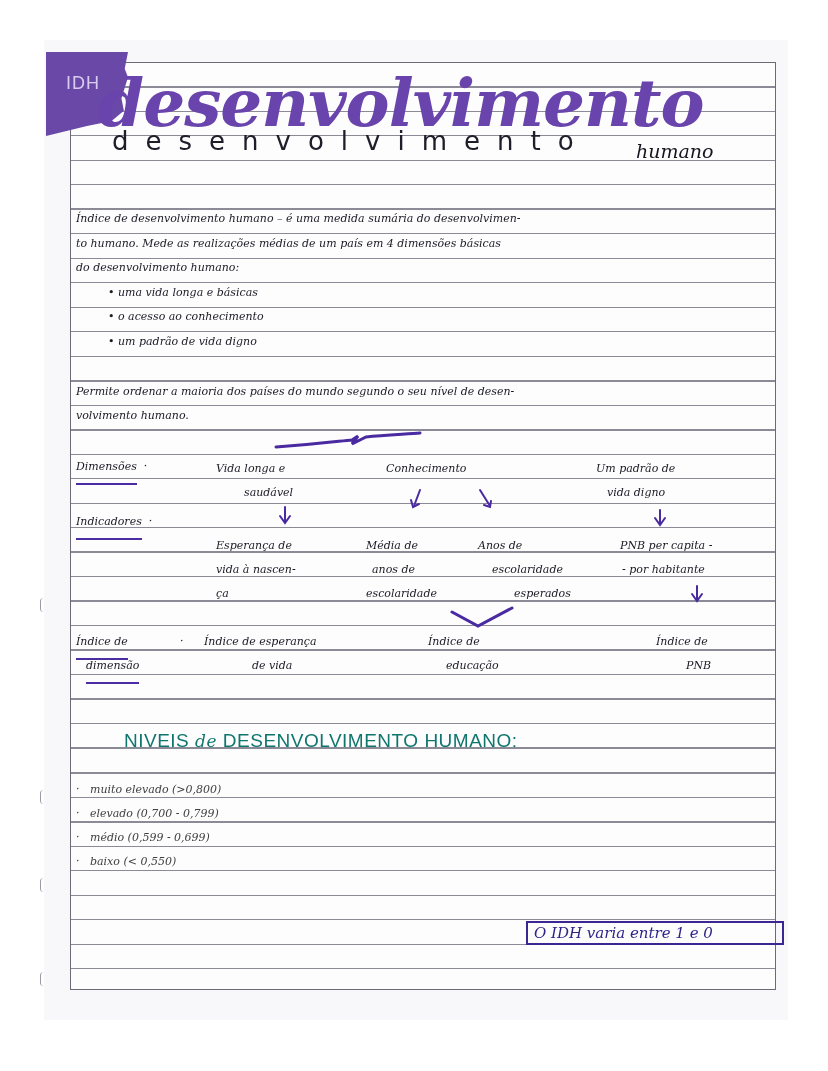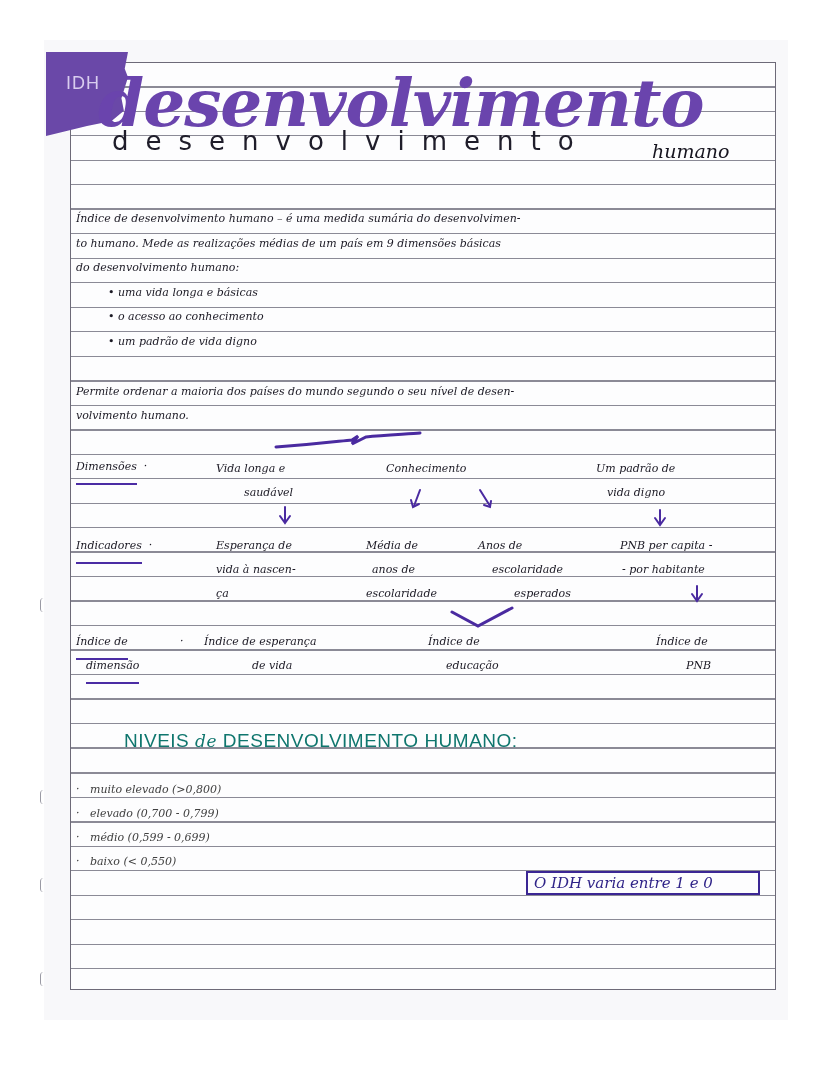--- a/index.html
+++ b/index.html
@@ -48,21 +48,21 @@
       font-size: 66px; color: #6a44ad; letter-spacing: -1px;
       line-height: 1;
     }
     .title-thin {
       position: absolute; left: 112px; top: 128px;
       font-family: "DejaVu Sans", sans-serif;
       font-size: 26px; color: #1f1d2a; letter-spacing: 17px;
       line-height: 1;
     }
     .title-word2 {
-      position: absolute; left: 652px; top: 140px;
+      position: absolute; left: 636px; top: 140px;
       font-family: "DejaVu Serif", serif; font-style: italic;
       font-size: 19px; color: #16141f;
     }
 
     .hw {
       position: absolute;
       font-family: "DejaVu Serif", serif; font-style: italic;
       font-size: 11px; color: #1b1924; white-space: nowrap;
       line-height: 1;
     }
@@ -70,21 +70,21 @@
     .ul { border-bottom: 2.5px solid #4b2ca4; padding-bottom: 10px; }
 
     .levels-title {
       position: absolute; left: 76px; top: 730px;
       font-family: "Liberation Sans", sans-serif;
       font-size: 19px; color: #0f766e; letter-spacing: 0.5px; white-space: nowrap; margin-left: 48px;
     }
     .levels-title .small { font-family: "DejaVu Serif", serif; font-style: italic; font-size: 17px; }
 
     .note-box {
-      position: absolute; left: 526px; top: 871px; width: 234px; height: 24px;
+      position: absolute; left: 526px; top: 921px; width: 258px; height: 24px;
       border: 2px solid #3b2694; box-sizing: border-box;
       font-family: "DejaVu Serif", serif; font-style: italic;
       font-size: 15px; color: #2f2388; padding-left: 6px; line-height: 20px;
       white-space: nowrap;
     }
 
     svg.deco { position: absolute; left: 0; top: 0; width: 828px; height: 1071px; pointer-events: none; }
   </style>
 </head>
 <body>
@@ -98,31 +98,31 @@
 <div class="binder-hole" style="top:972px"></div>
 
 <div class="tab"></div>
 <div class="tab-label">IDH</div>
 
 <div class="title-big">desenvolvimento</div>
 <div class="title-thin">desenvolvimento</div>
 <div class="title-word2">humano</div>
 
 <div class="hw" style="left:76px;top:213px">Índice de desenvolvimento humano – é uma medida sumária do desenvolvimen-</div>
-<div class="hw" style="left:76px;top:238px">to humano. Mede as realizações médias de um país em 9 dimensões básicas</div>
+<div class="hw" style="left:76px;top:238px">to humano. Mede as realizações médias de um país em 4 dimensões básicas</div>
 <div class="hw" style="left:76px;top:262px">do desenvolvimento humano:</div>
 <div class="hw" style="left:108px;top:287px">• <span>uma vida longa e básicas</span></div>
 <div class="hw" style="left:108px;top:311px">• <span>o acesso ao conhecimento</span></div>
 <div class="hw" style="left:108px;top:336px">• <span>um padrão de vida digno</span></div>
 
 <div class="hw" style="left:76px;top:386px">Permite ordenar a maioria dos países do mundo segundo o seu nível de desen-</div>
 <div class="hw" style="left:76px;top:410px">volvimento humano.</div>
 
 <div class="hw" style="left:76px;top:461px"><span class="ul">Dimensões</span> &nbsp;·</div>
-<div class="hw" style="left:76px;top:540px"><span class="ul">Indicadores</span> &nbsp;·</div>
+<div class="hw" style="left:76px;top:516px"><span class="ul">Indicadores</span> &nbsp;·</div>
 <div class="hw" style="left:76px;top:636px"><span class="ul">Índice de</span></div>
 <div class="hw" style="left:86px;top:660px"><span class="ul">dimensão</span></div>
 <div class="hw" style="left:180px;top:636px">·</div>
 
 <div class="hw" style="left:216px;top:463px">Vida longa e</div>
 <div class="hw" style="left:244px;top:487px">saudável</div>
 <div class="hw" style="left:386px;top:463px">Conhecimento</div>
 <div class="hw" style="left:596px;top:463px">Um padrão de</div>
 <div class="hw" style="left:607px;top:487px">vida digno</div>
 

